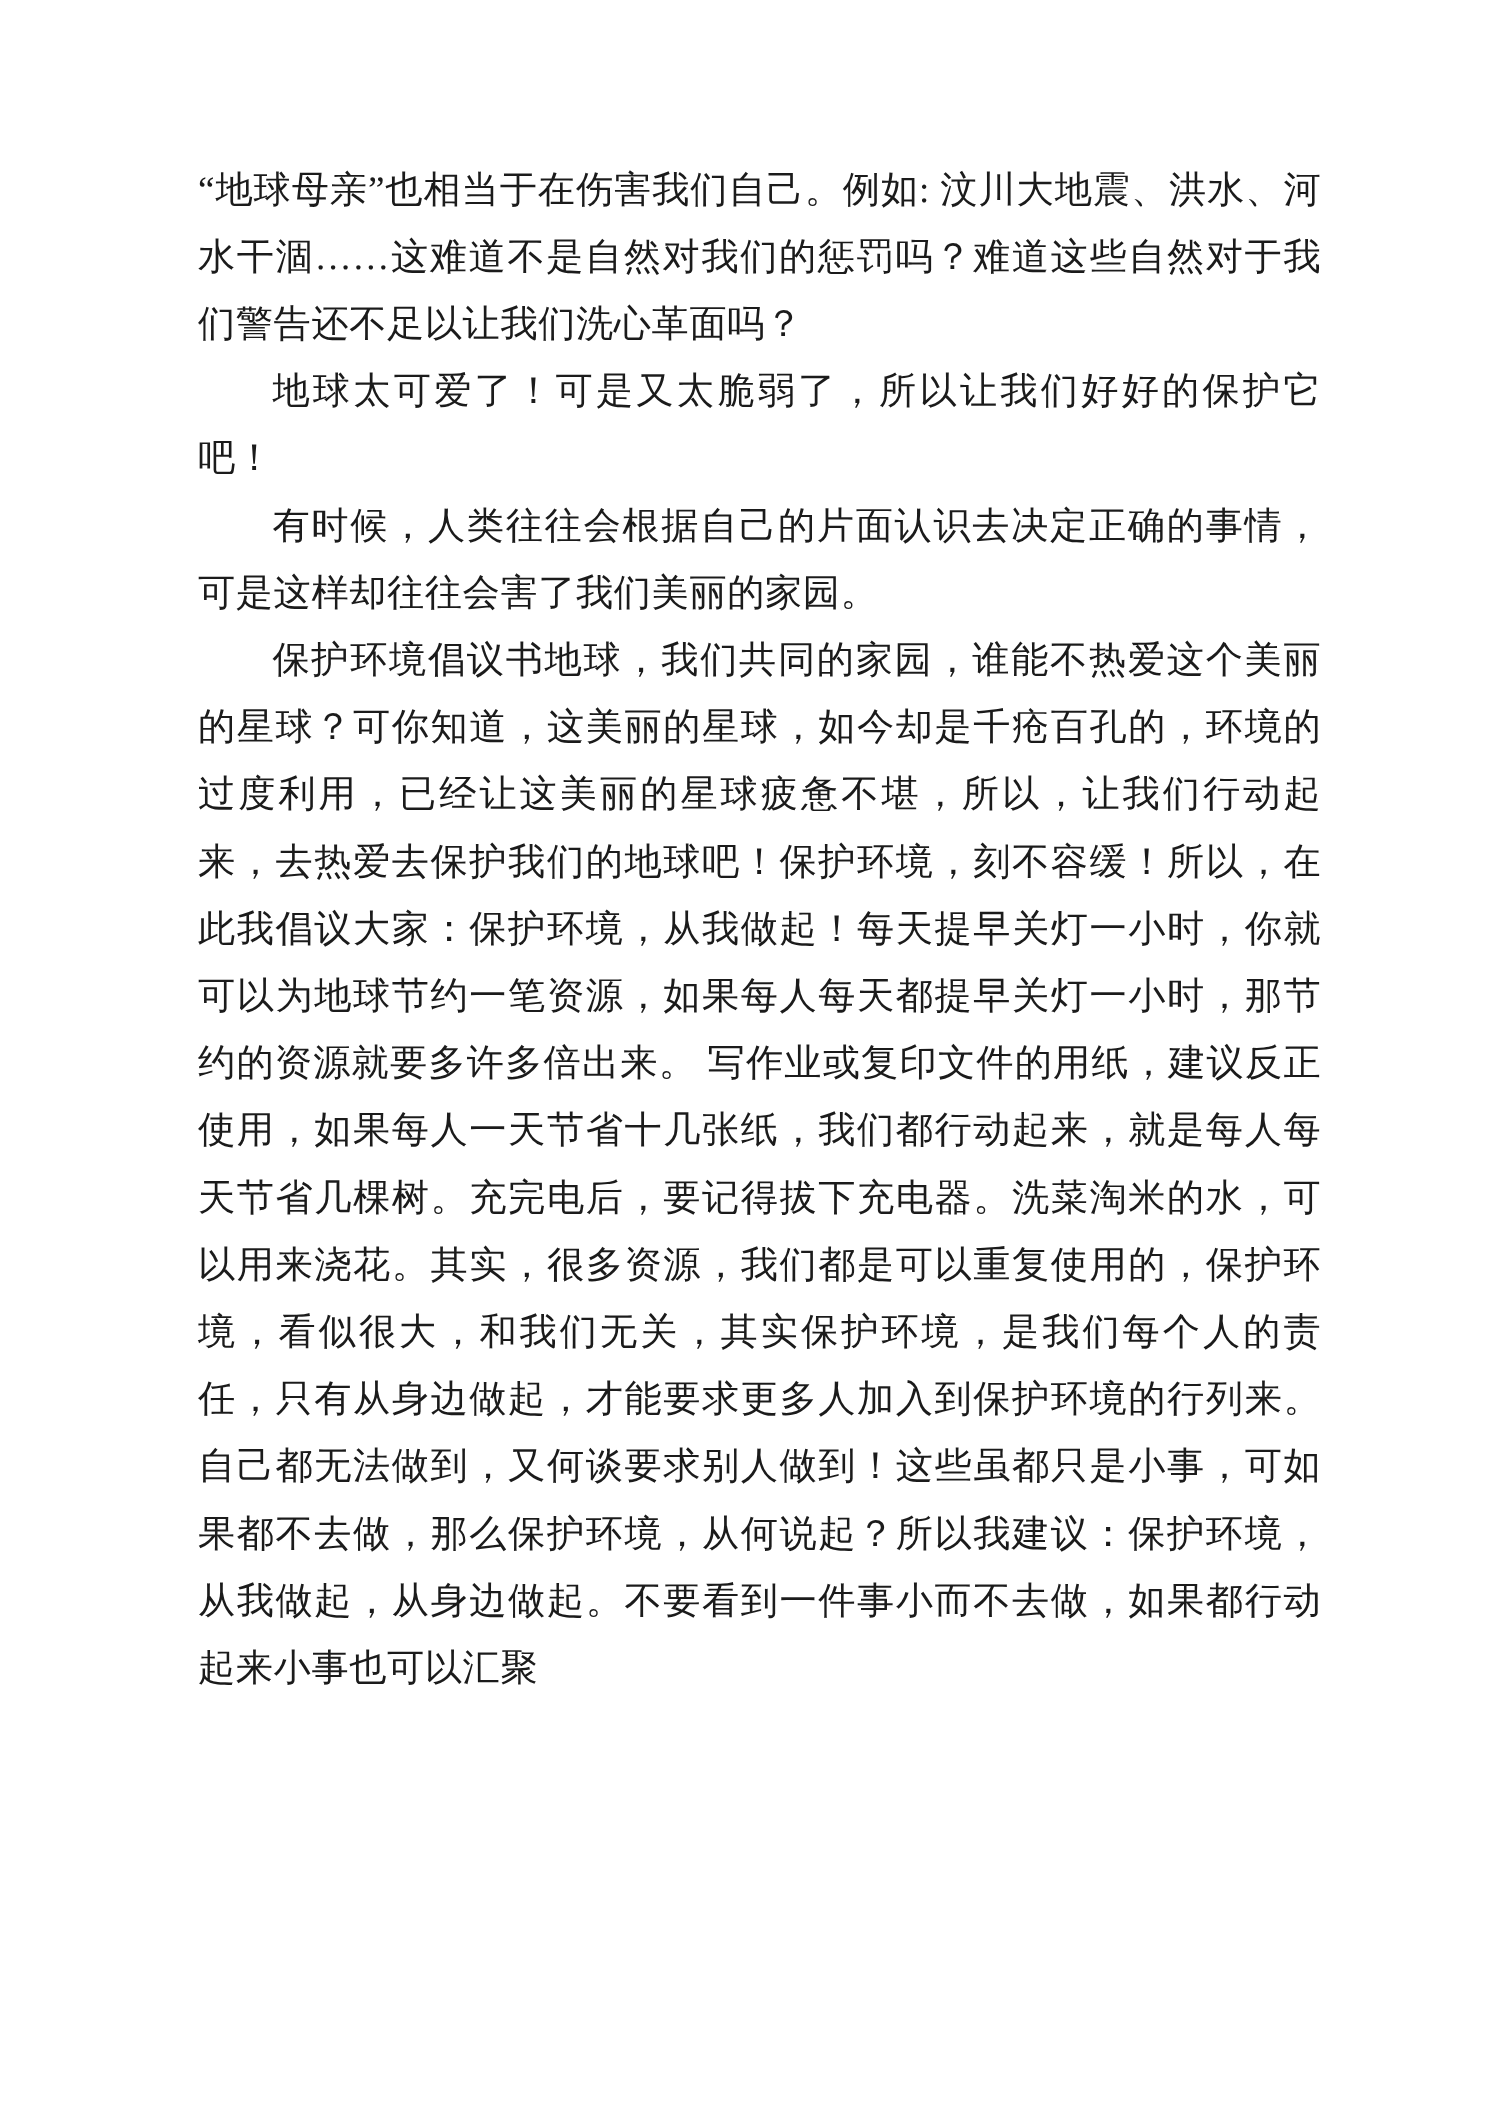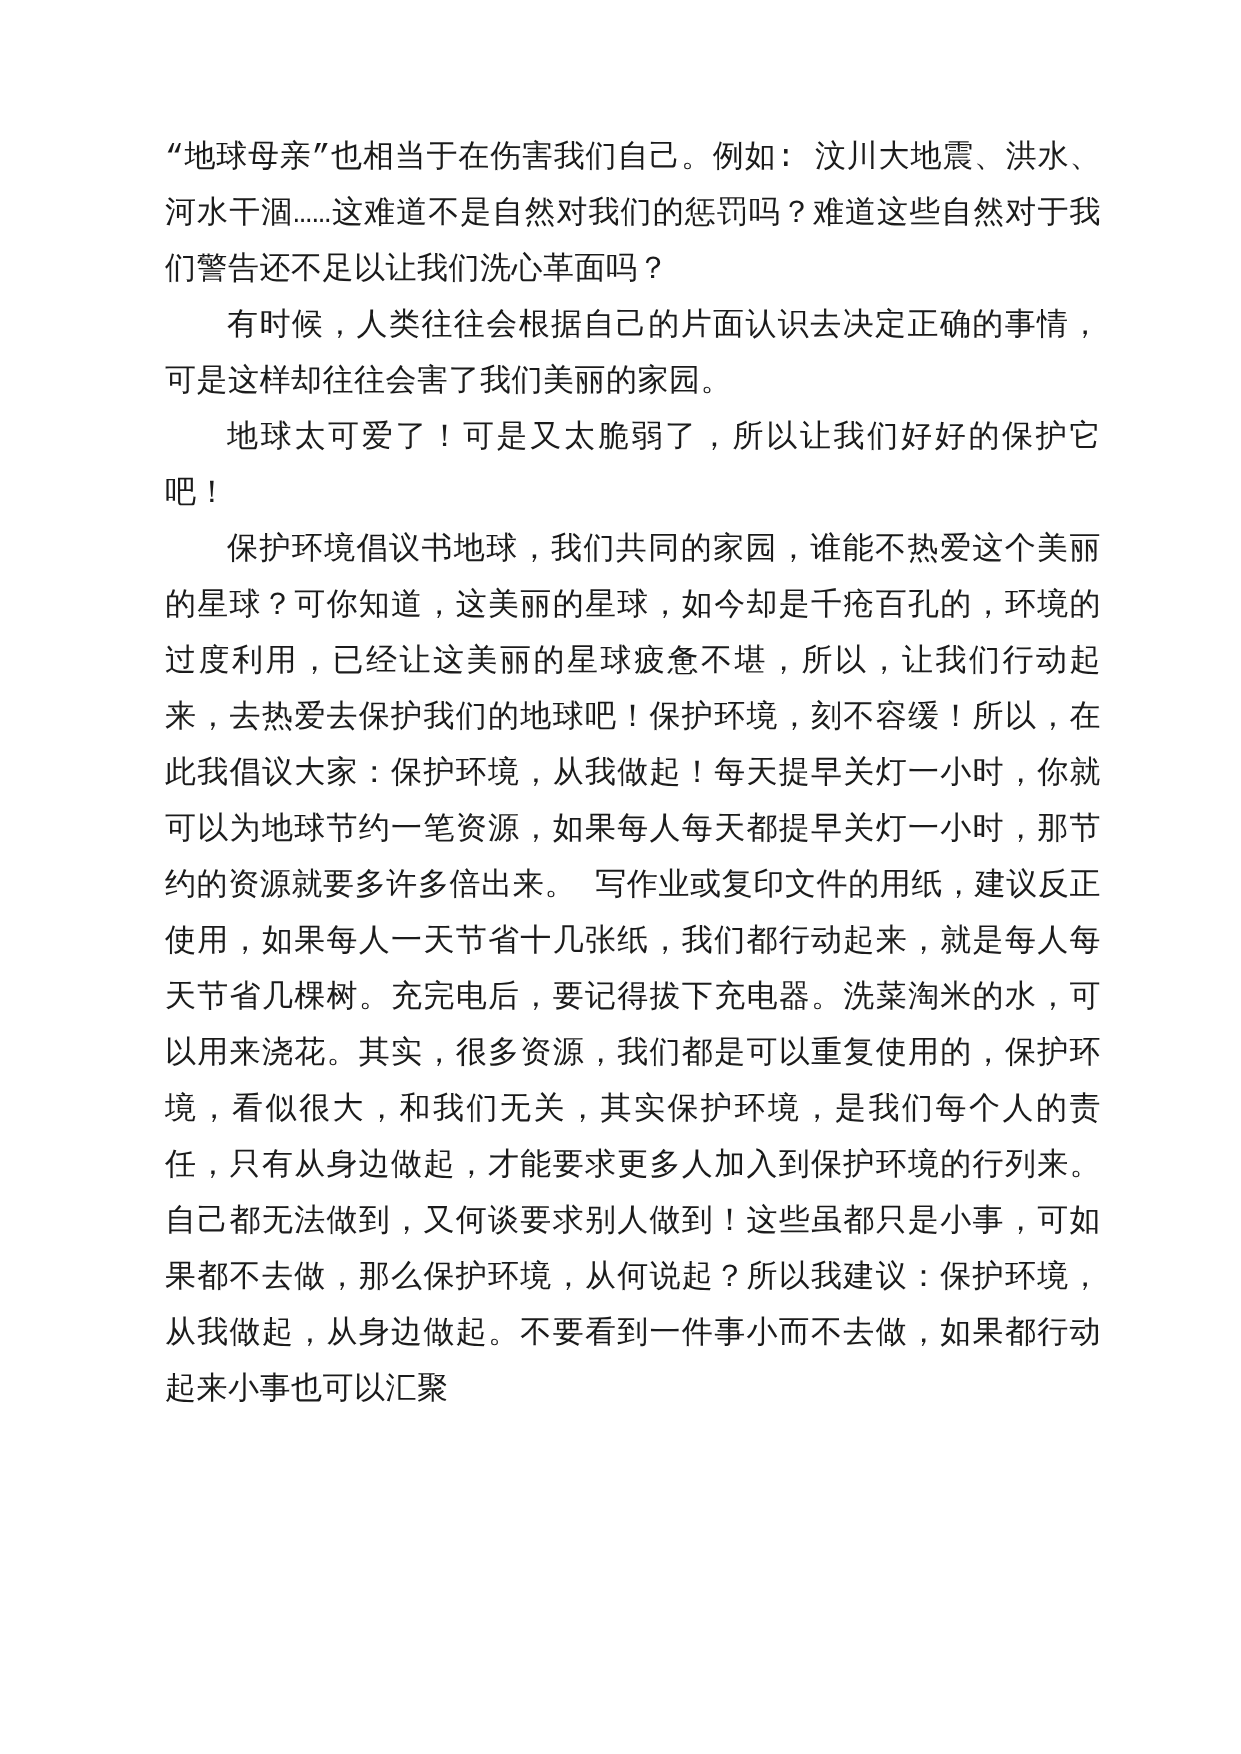--- a/index.html
+++ b/index.html
@@ -7,21 +7,21 @@
     padding: 0;
     background: #ffffff;
   }
   .page {
     width: 1241px;
     height: 1524px;
     background: #ffffff;
     position: relative;
     box-sizing: border-box;
     padding: 130px 140px 60px 165px;
-    font-family: Liberation Mono, monospace;
+    font-family: Liberation Serif, serif;
     overflow: hidden;
   }
   .doc-body {
     font-size: 31px;
     line-height: 56px;
     color: #1b1b1b;
     text-align: justify;
     text-justify: inter-ideograph;
     letter-spacing: 0.5px;
   }
@@ -33,17 +33,17 @@
   .para.indent {
     text-indent: 62px;
   }
 </style>
 </head>
 <body>
 
 <div class="page">
   <div class="doc-body">
     <p class="para">“地球母亲”也相当于在伤害我们自己。例如: 汶川大地震、洪水、河水干涸……这难道不是自然对我们的惩罚吗？难道这些自然对于我们警告还不足以让我们洗心革面吗？</p>
+    <p class="para indent">地球太可爱了！可是又太脆弱了，所以让我们好好的保护它吧！</p>
     <p class="para indent">有时候，人类往往会根据自己的片面认识去决定正确的事情，可是这样却往往会害了我们美丽的家园。</p>
-    <p class="para indent">地球太可爱了！可是又太脆弱了，所以让我们好好的保护它吧！</p>
     <p class="para indent">保护环境倡议书地球，我们共同的家园，谁能不热爱这个美丽的星球？可你知道，这美丽的星球，如今却是千疮百孔的，环境的过度利用，已经让这美丽的星球疲惫不堪，所以，让我们行动起来，去热爱去保护我们的地球吧！保护环境，刻不容缓！所以，在此我倡议大家：保护环境，从我做起！每天提早关灯一小时，你就可以为地球节约一笔资源，如果每人每天都提早关灯一小时，那节约的资源就要多许多倍出来。 写作业或复印文件的用纸，建议反正使用，如果每人一天节省十几张纸，我们都行动起来，就是每人每天节省几棵树。充完电后，要记得拔下充电器。洗菜淘米的水，可以用来浇花。其实，很多资源，我们都是可以重复使用的，保护环境，看似很大，和我们无关，其实保护环境，是我们每个人的责任，只有从身边做起，才能要求更多人加入到保护环境的行列来。自己都无法做到，又何谈要求别人做到！这些虽都只是小事，可如果都不去做，那么保护环境，从何说起？所以我建议：保护环境，从我做起，从身边做起。不要看到一件事小而不去做，如果都行动起来小事也可以汇聚</p>
   </div>
 </div>
 
 </body></html>

